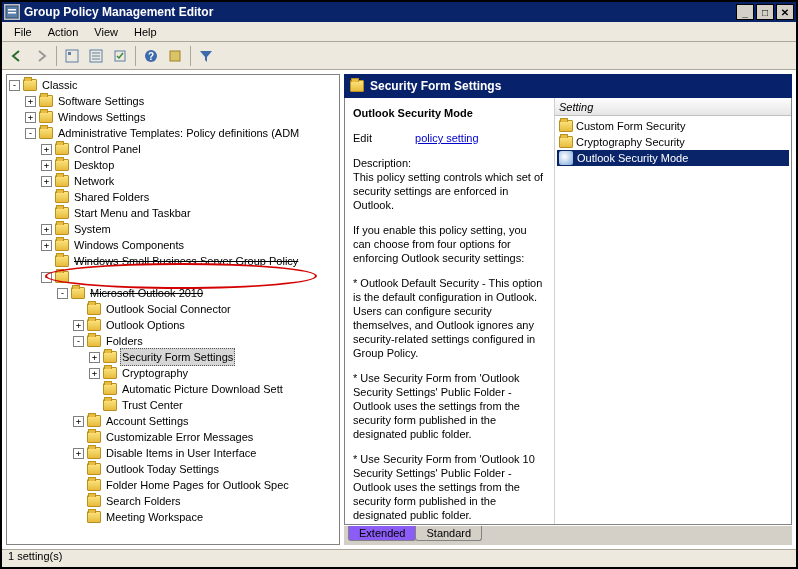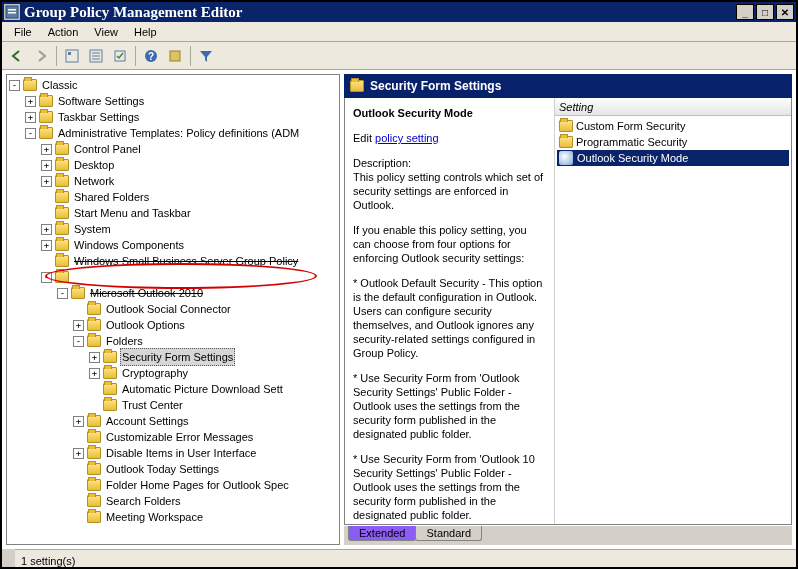--- a/index.html
+++ b/index.html
@@ -20,21 +20,21 @@
     display: flex;
     align-items: center;
     padding: 0 2px;
   }
   .titlebar-icon {
     width: 16px; height: 16px;
     background: #c0c0c0;
     margin-right: 4px;
     display:inline-flex;align-items:center;justify-content:center;
   }
-  .title-text { flex: 1; font-weight: bold; font-size: 15px; font-family: Liberation Serif, serif; }
+  .title-text { flex: 1; font-weight: bold; font-size: 12px; }
   .win-btns { display: flex; gap: 2px; }
   .win-btn {
     width: 18px; height: 16px;
     background: #d4d0c8;
     border: 1px solid #000;
     display:flex;align-items:center;justify-content:center;
     font-family: Arial; font-size:10px; font-weight:bold; color:#000;
     cursor: pointer;
   }
   .menubar {
@@ -126,21 +126,21 @@
   }
   .desc-col {
     width: 210px;
     padding: 6px 8px;
     overflow-y:auto;
     border-right:1px solid #d0d0d0;
     font-size:11px;
     line-height:14px;
   }
   .desc-col h4 { margin: 2px 0 10px 0; font-size:11px;}
-  .desc-col a { color:#0000cc; }
+  .desc-col a { color:#0000cc;margin-left:40px; }
   .list-col {
     flex:1;
     display:flex; flex-direction:column;
     overflow:hidden;
   }
   .list-header {
     background: linear-gradient(#fdfdfd,#e6e6e6);
     border-bottom:1px solid #c0c0c0;
     height:18px; display:flex;align-items:center; padding-left:4px;
     font-size:11px;
@@ -166,26 +166,26 @@
     border-top:none;
     background:#d4d0c8;
     border-radius:0 0 3px 3px;
     margin-right:-1px;
     font-size:11px;
     cursor:pointer;
   }
   .tab.active { background:#8b5cf6;}
   .statusbar {
     position:absolute;
-    left:15px; right:2px; bottom:2px;
+    left:2px; right:2px; bottom:2px;
     height:18px;
     background:#eee9df;
     border-top:1px solid #aca899;
     padding-left:6px;
-    display:flex;align-items:flex-end;
+    display:flex;align-items:flex-start;
     font-size:11px;
   }
   .circle-annot {
     position:absolute;
     border:2px solid #d40000;
     border-radius:50%;
     pointer-events:none;
   }
   svg.icon{width:16px;height:16px;}
 </style>
@@ -279,21 +279,21 @@
       <div class="row">
           <span class="indent" style="width:16px"></span>
           <span class="toggle">+</span>
           <span class="folder-icon"></span>
           <span class="label">Software Settings</span>
         </div>
       <div class="row">
           <span class="indent" style="width:16px"></span>
           <span class="toggle">+</span>
           <span class="folder-icon"></span>
-          <span class="label">Taskbar Settings</span>
+          <span class="label">Windows Settings</span>
         </div>
       <div class="row">
           <span class="indent" style="width:16px"></span>
           <span class="toggle">-</span>
           <span class="folder-icon"></span>
           <span class="label">Administrative Templates: Policy definitions (ADM</span>
         </div>
       <div class="row">
           <span class="indent" style="width:32px"></span>
           <span class="toggle">+</span>
@@ -459,21 +459,21 @@
       </div>
       <div class="list-col">
         <div class="list-header">Setting</div>
         <div class="list-body">
           <div class="list-row">
               <span class="folder-icon"></span>
               <span>Custom Form Security</span>
             </div>
           <div class="list-row">
               <span class="folder-icon"></span>
-              <span>Programmatic Security</span>
+              <span>Cryptography Security</span>
             </div>
           <div class="list-row selected">
               <span class="setting-icon"></span>
               <span>Outlook Security Mode</span>
             </div>
         </div>
       </div>
     </div>
     <div class="tabs">
       <div class="tab active">Extended</div>

